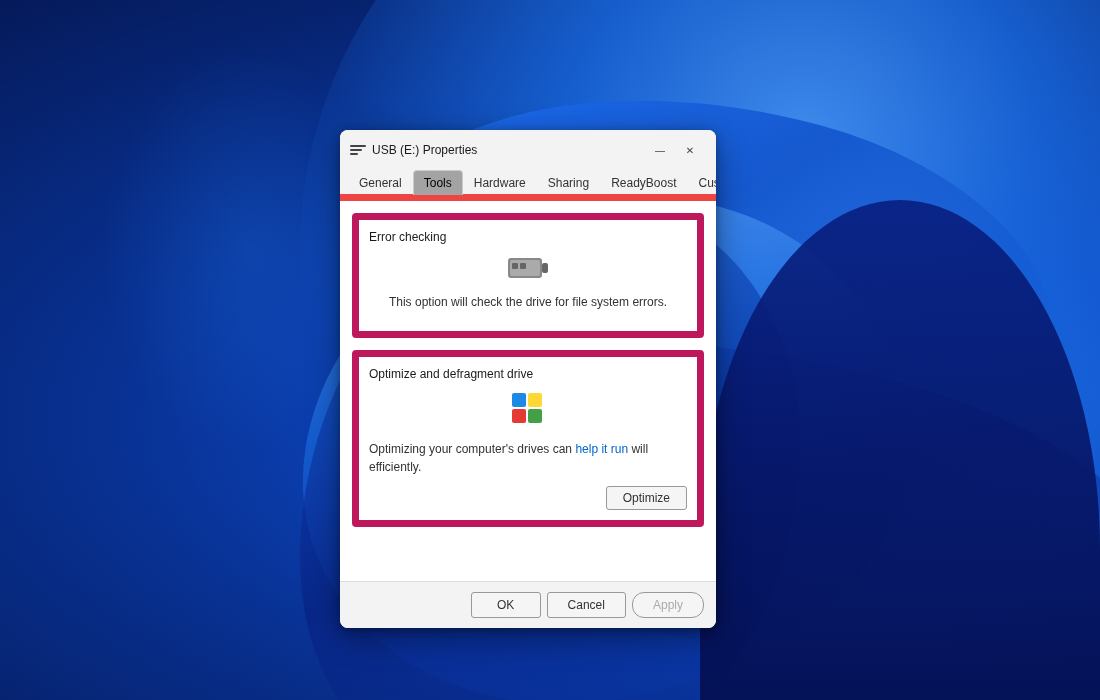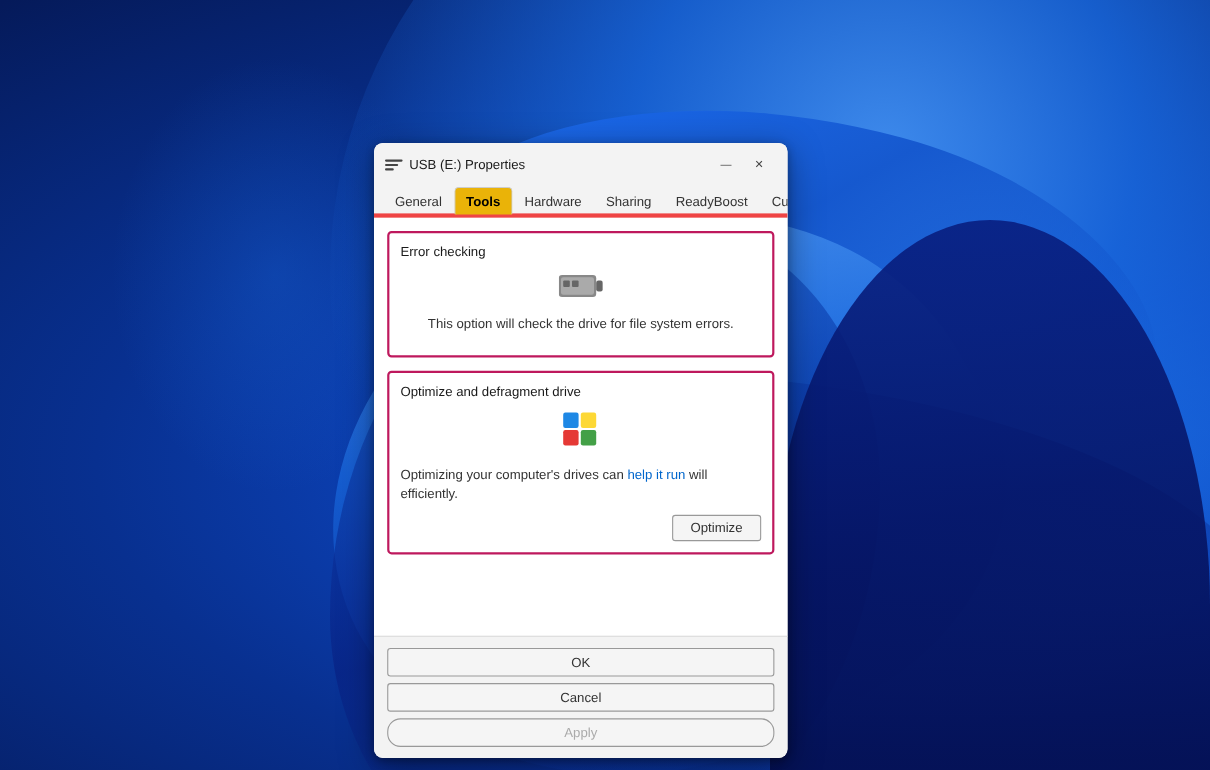--- a/index.html
+++ b/index.html
@@ -150,51 +150,51 @@
       border-radius: 4px;
       font-size: 10px;
       color: #444;
     }
 
     
     .tabs {
       display: flex;
       align-items: center;
       padding: 0 8px;
-      border-bottom: 4px solid #ef4444;
+      border-bottom: 7px solid #ef4444;
       background: #f3f3f3;
     }
 
     .tab {
       padding: 5px 10px;
       cursor: pointer;
       font-size: 12px;
       color: #333;
       border: 1px solid transparent;
       border-bottom: none;
       margin-bottom: -1px;
       border-radius: 4px 4px 0 0;
     }
     .tab.active {
-      background: #eab308;
+      background: #a3a3a3;
       border-color: #ccc;
       color: #000;
-      font-weight: 700;
+      font-weight: 400;
     }
 
     
     .content {
       background: #ffffff;
       padding: 12px;
       min-height: 380px;
     }
 
     
     .section-box {
-      border: 2px solid #be185d;
+      border: 7px solid #be185d;
       border-radius: 4px;
       padding: 10px;
       margin-bottom: 12px;
       position: relative;
     }
 
     .section-title {
       font-size: 12px;
       font-weight: 400;
       color: #1a1a1a;
@@ -239,21 +239,20 @@
     }
 
     
     .footer {
       background: #f3f3f3;
       padding: 10px 12px;
       display: flex;
       justify-content: flex-end;
       gap: 6px;
       border-top: 1px solid #ddd;
-      flex-direction: column;
     }
 
     .footer-btn {
       padding: 5px 20px;
       font-size: 12px;
       background: #f5f5f5;
       border: 1px solid #999;
       border-radius: 3px;
       cursor: pointer;
       color: #333;

